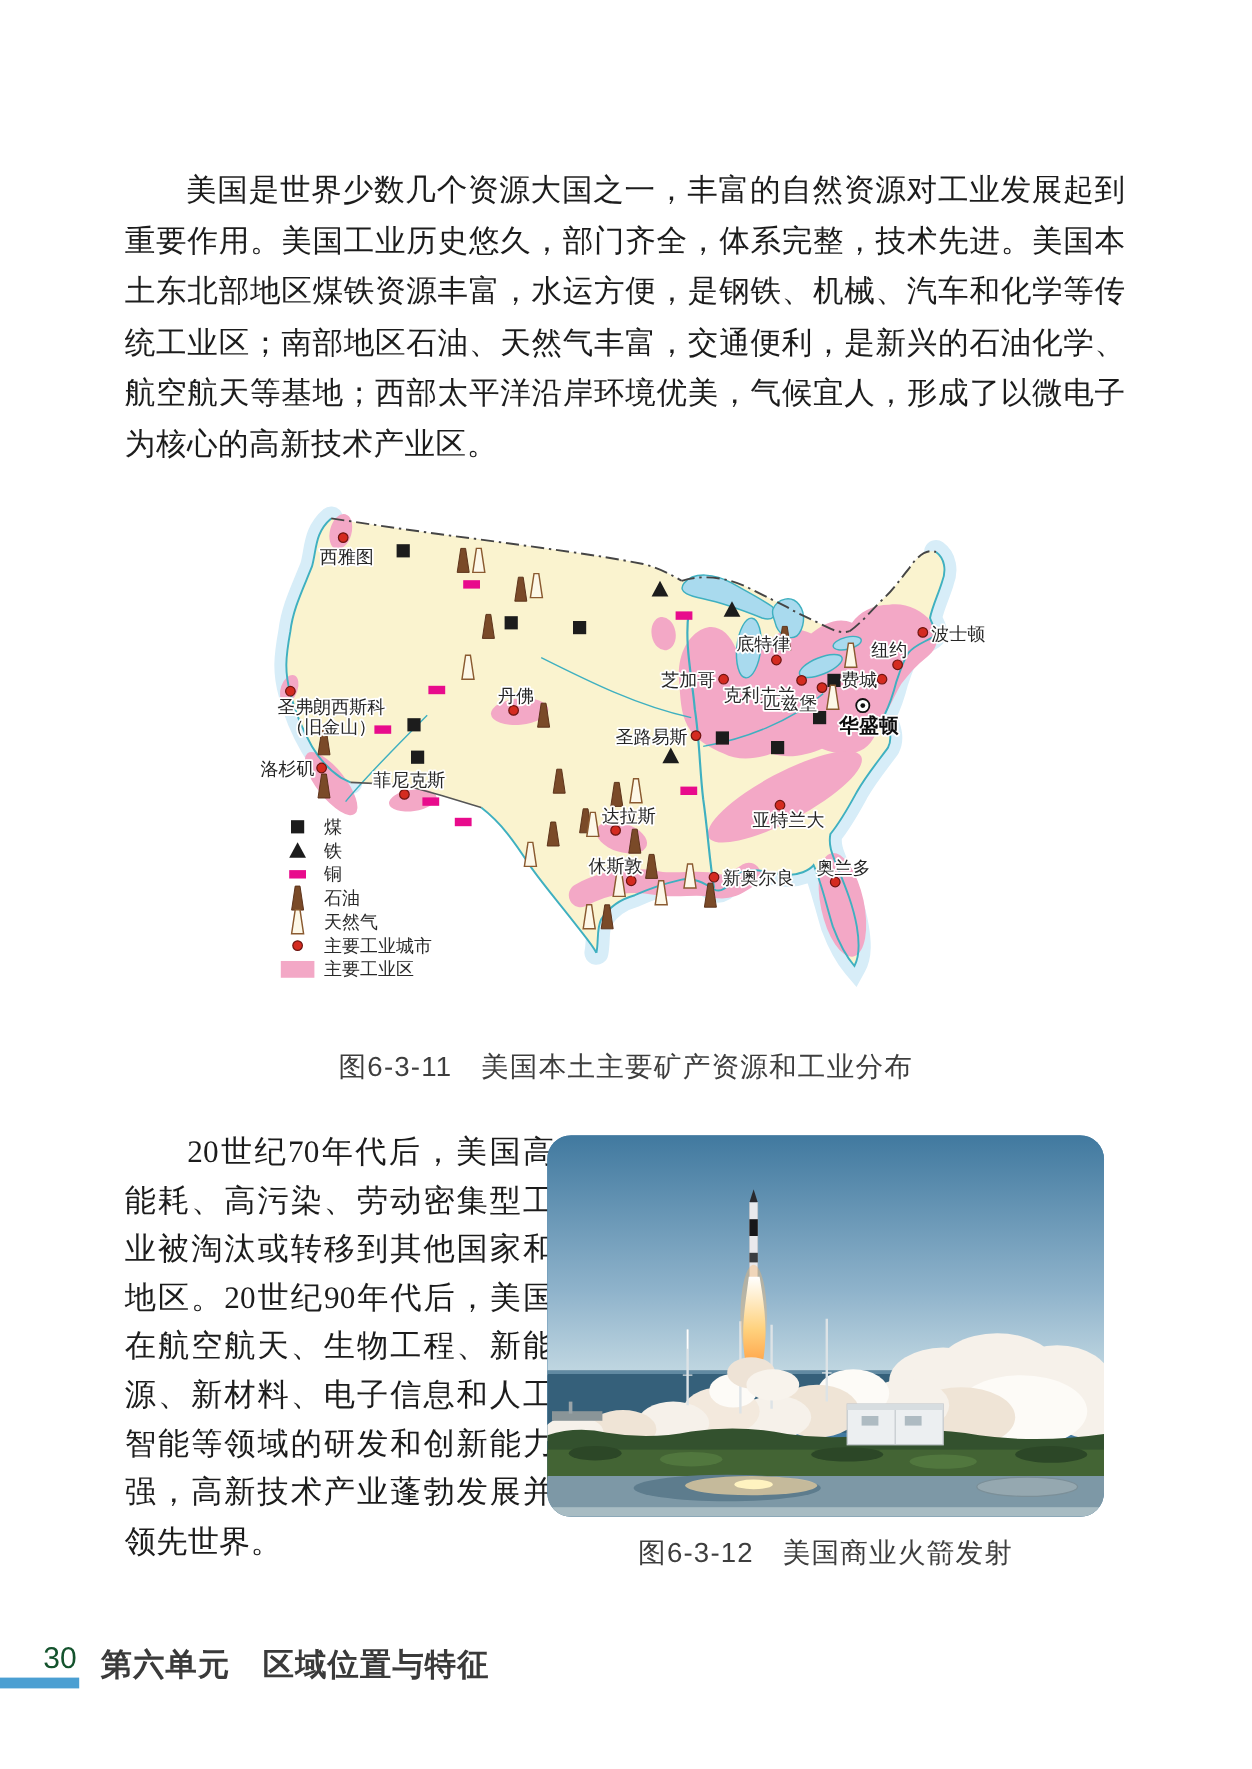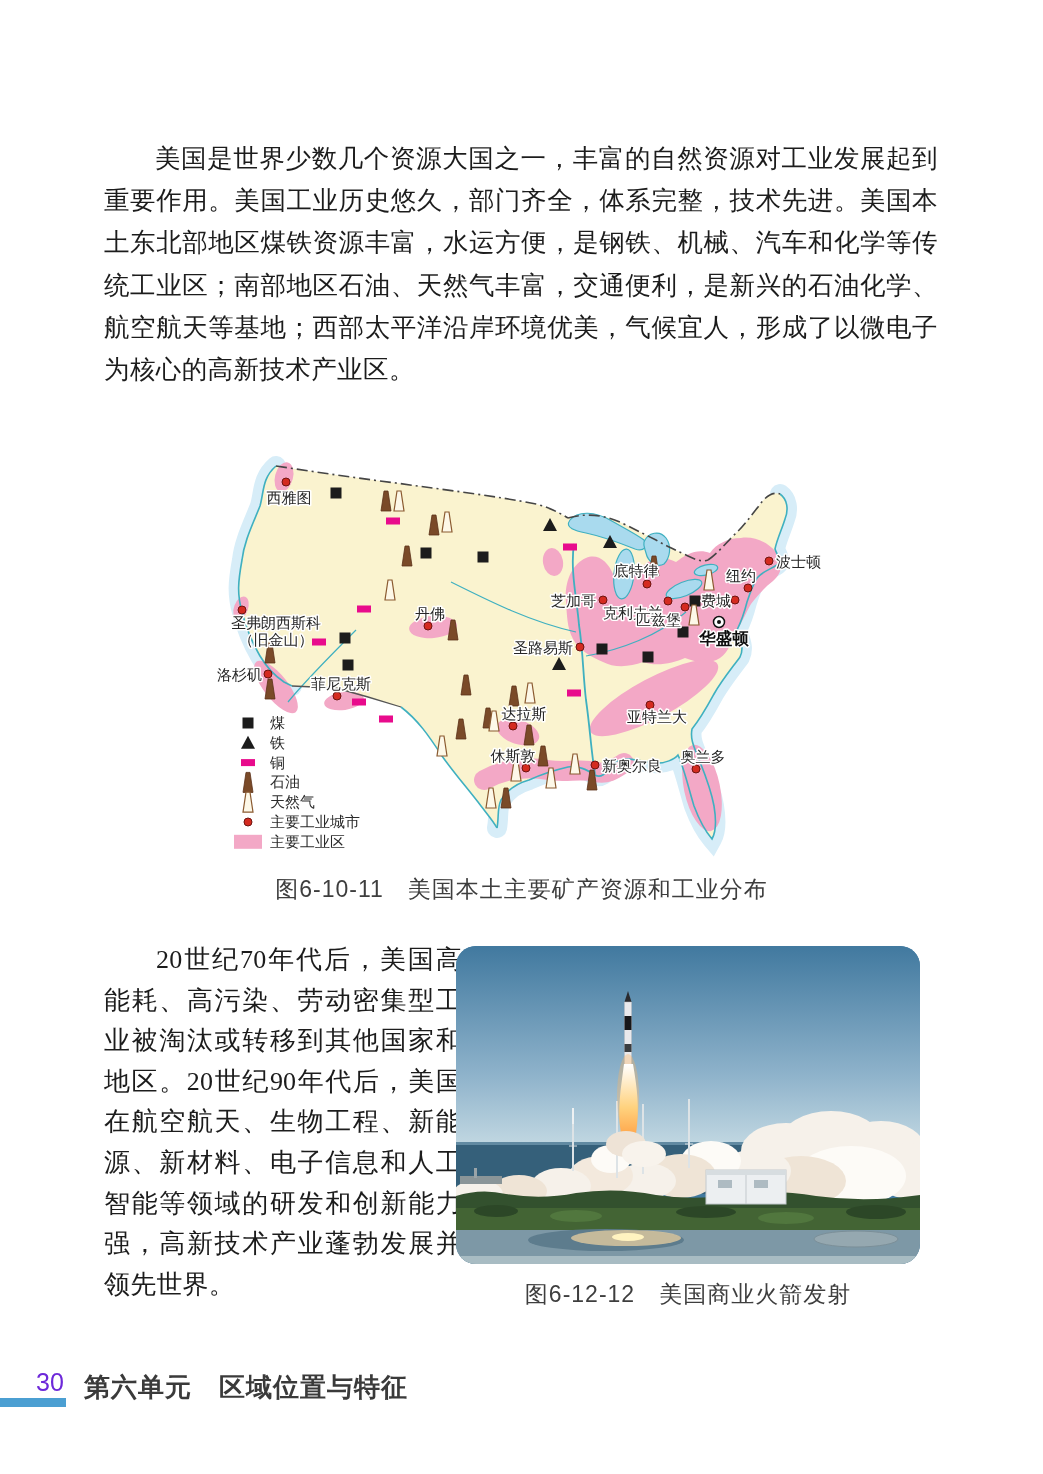--- a/index.html
+++ b/index.html
@@ -1,31 +1,31 @@
 <!DOCTYPE html>
 <html><head>
 <meta charset="utf-8">
 <style>
   html,body{margin:0;padding:0;background:#ffffff;}
   .page{position:relative;width:1043px;height:1474px;background:#fff;overflow:hidden;
         font-family:"Liberation Serif",serif;color:#1f1f1f;}
   .para{position:absolute;text-align:justify;text-indent:2em;margin:0;color:#1c1c1c;}
   .para1{left:104px;top:138px;width:834px;font-size:25.5px;line-height:42.2px;letter-spacing:.4px;}
   .para2{left:84px;top:940px;width:358px;font-size:26px;line-height:40.6px;letter-spacing:.2px;margin-left:20px;}
-  .map-figure{position:absolute;left:196px;top:450px;width:770px;height:428px;}
+  .map-figure{position:absolute;left:196px;top:416px;width:770px;height:428px;}
   .map-figure svg{display:block;width:100%;height:100%;}
   .caption{position:absolute;font-family:"Liberation Sans",sans-serif;font-size:23px;color:#3e3e3e;
            text-align:center;letter-spacing:1px;}
   .caption1{left:0;width:1043px;top:874px;}
   .caption2{left:456px;width:464px;top:1279px;}
   .photo{position:absolute;left:456px;top:946px;width:464px;height:318px;border-radius:20px;
          overflow:hidden;background:#41799f;}
   .photo svg{display:block;width:100%;height:100%;}
   .footer-pagenum{position:absolute;left:36px;top:1368px;font-family:"Liberation Sans",sans-serif;
-           font-size:25px;color:#6d28d9;}
+           font-size:25px;color:#14532d;}
   .footer-section{position:absolute;left:84px;top:1370px;font-family:"Liberation Sans",sans-serif;
            font-size:26px;font-weight:bold;color:#3a3a3a;letter-spacing:1px;}
   .footer-bar{position:absolute;left:0;top:1398px;width:66px;height:9px;background:#4b9fd2;}
   .map-label{font-family:"Liberation Sans",sans-serif;font-size:15px;fill:#262626;
              paint-order:stroke;stroke:#ffffff;stroke-width:3px;stroke-linejoin:round;}
   .map-label-capital{font-family:"Liberation Sans",sans-serif;font-size:16.5px;font-weight:bold;fill:#0d0d0d;
              paint-order:stroke;stroke:#ffffff;stroke-width:3px;stroke-linejoin:round;}
   .legend-label{font-family:"Liberation Sans",sans-serif;font-size:15px;fill:#2a2a2a;}
 </style>
 </head>
@@ -226,21 +226,21 @@
           <text x="74" y="337.4" class="legend-label">石油</text>
           <path d="M50,342.2 L54,342.2 L57,362.2 L47,362.2 Z" fill="#fdf8e8" stroke="#8a5a30" stroke-width="1.2"></path>
           <text x="74" y="357.2" class="legend-label">天然气</text>
           <circle cx="52" cy="372" r="4" fill="#d42b20" stroke="#6e1410" stroke-width="1"></circle>
           <text x="74" y="377" class="legend-label">主要工业城市</text>
           <rect x="38" y="384.8" width="28" height="14" fill="#f3a8c6"></rect>
           <text x="74" y="396.8" class="legend-label">主要工业区</text>
         </g>
     </svg>
   </div>
-  <div class="caption caption1">图6-10-11　美国本土主要矿产资源和工业分布</div>
+  <div class="caption caption1">图6-3-11　美国本土主要矿产资源和工业分布</div>
 
   <p class="para para2">20世纪70年代后，美国高能耗、高污染、劳动密集型工业被淘汰或转移到其他国家和地区。20世纪90年代后，美国在航空航天、生物工程、新能源、新材料、电子信息和人工智能等领域的研发和创新能力强，高新技术产业蓬勃发展并领先世界。</p>
 
   <div class="photo">
     <svg viewBox="0 0 464 318">
       <defs>
         <linearGradient id="sky" x1="0" y1="0" x2="0" y2="1">
           <stop offset="0" stop-color="#41799f"></stop>
           <stop offset="0.65" stop-color="#8fb3cb"></stop>
           <stop offset="1" stop-color="#c2d8e2"></stop>
@@ -322,18 +322,18 @@
       <g>
         <rect x="0" y="284" width="464" height="34" fill="#7d98a6"></rect>
         <ellipse cx="150" cy="294" rx="78" ry="11" fill="#5d7c8d"></ellipse>
         <ellipse cx="170" cy="292" rx="55" ry="8" fill="#e8cfa0" opacity="0.75"></ellipse>
         <ellipse cx="172" cy="291" rx="16" ry="4" fill="#fff3c0"></ellipse>
         <ellipse cx="400" cy="293" rx="42" ry="8" fill="#95a8b0" stroke="#7b8f98" stroke-width="1"></ellipse>
         <rect x="0" y="310" width="464" height="8" fill="#a8bcc3"></rect>
       </g>
     </svg>
   </div>
-  <div class="caption caption2">图6-12-12　美国商业火箭发射</div>
+  <div class="caption caption2">图6-3-12　美国商业火箭发射</div>
 
   <span class="footer-pagenum">30</span>
   <span class="footer-section">第六单元　区域位置与特征</span>
   <div class="footer-bar"></div>
 </div>
 
 </body></html>

